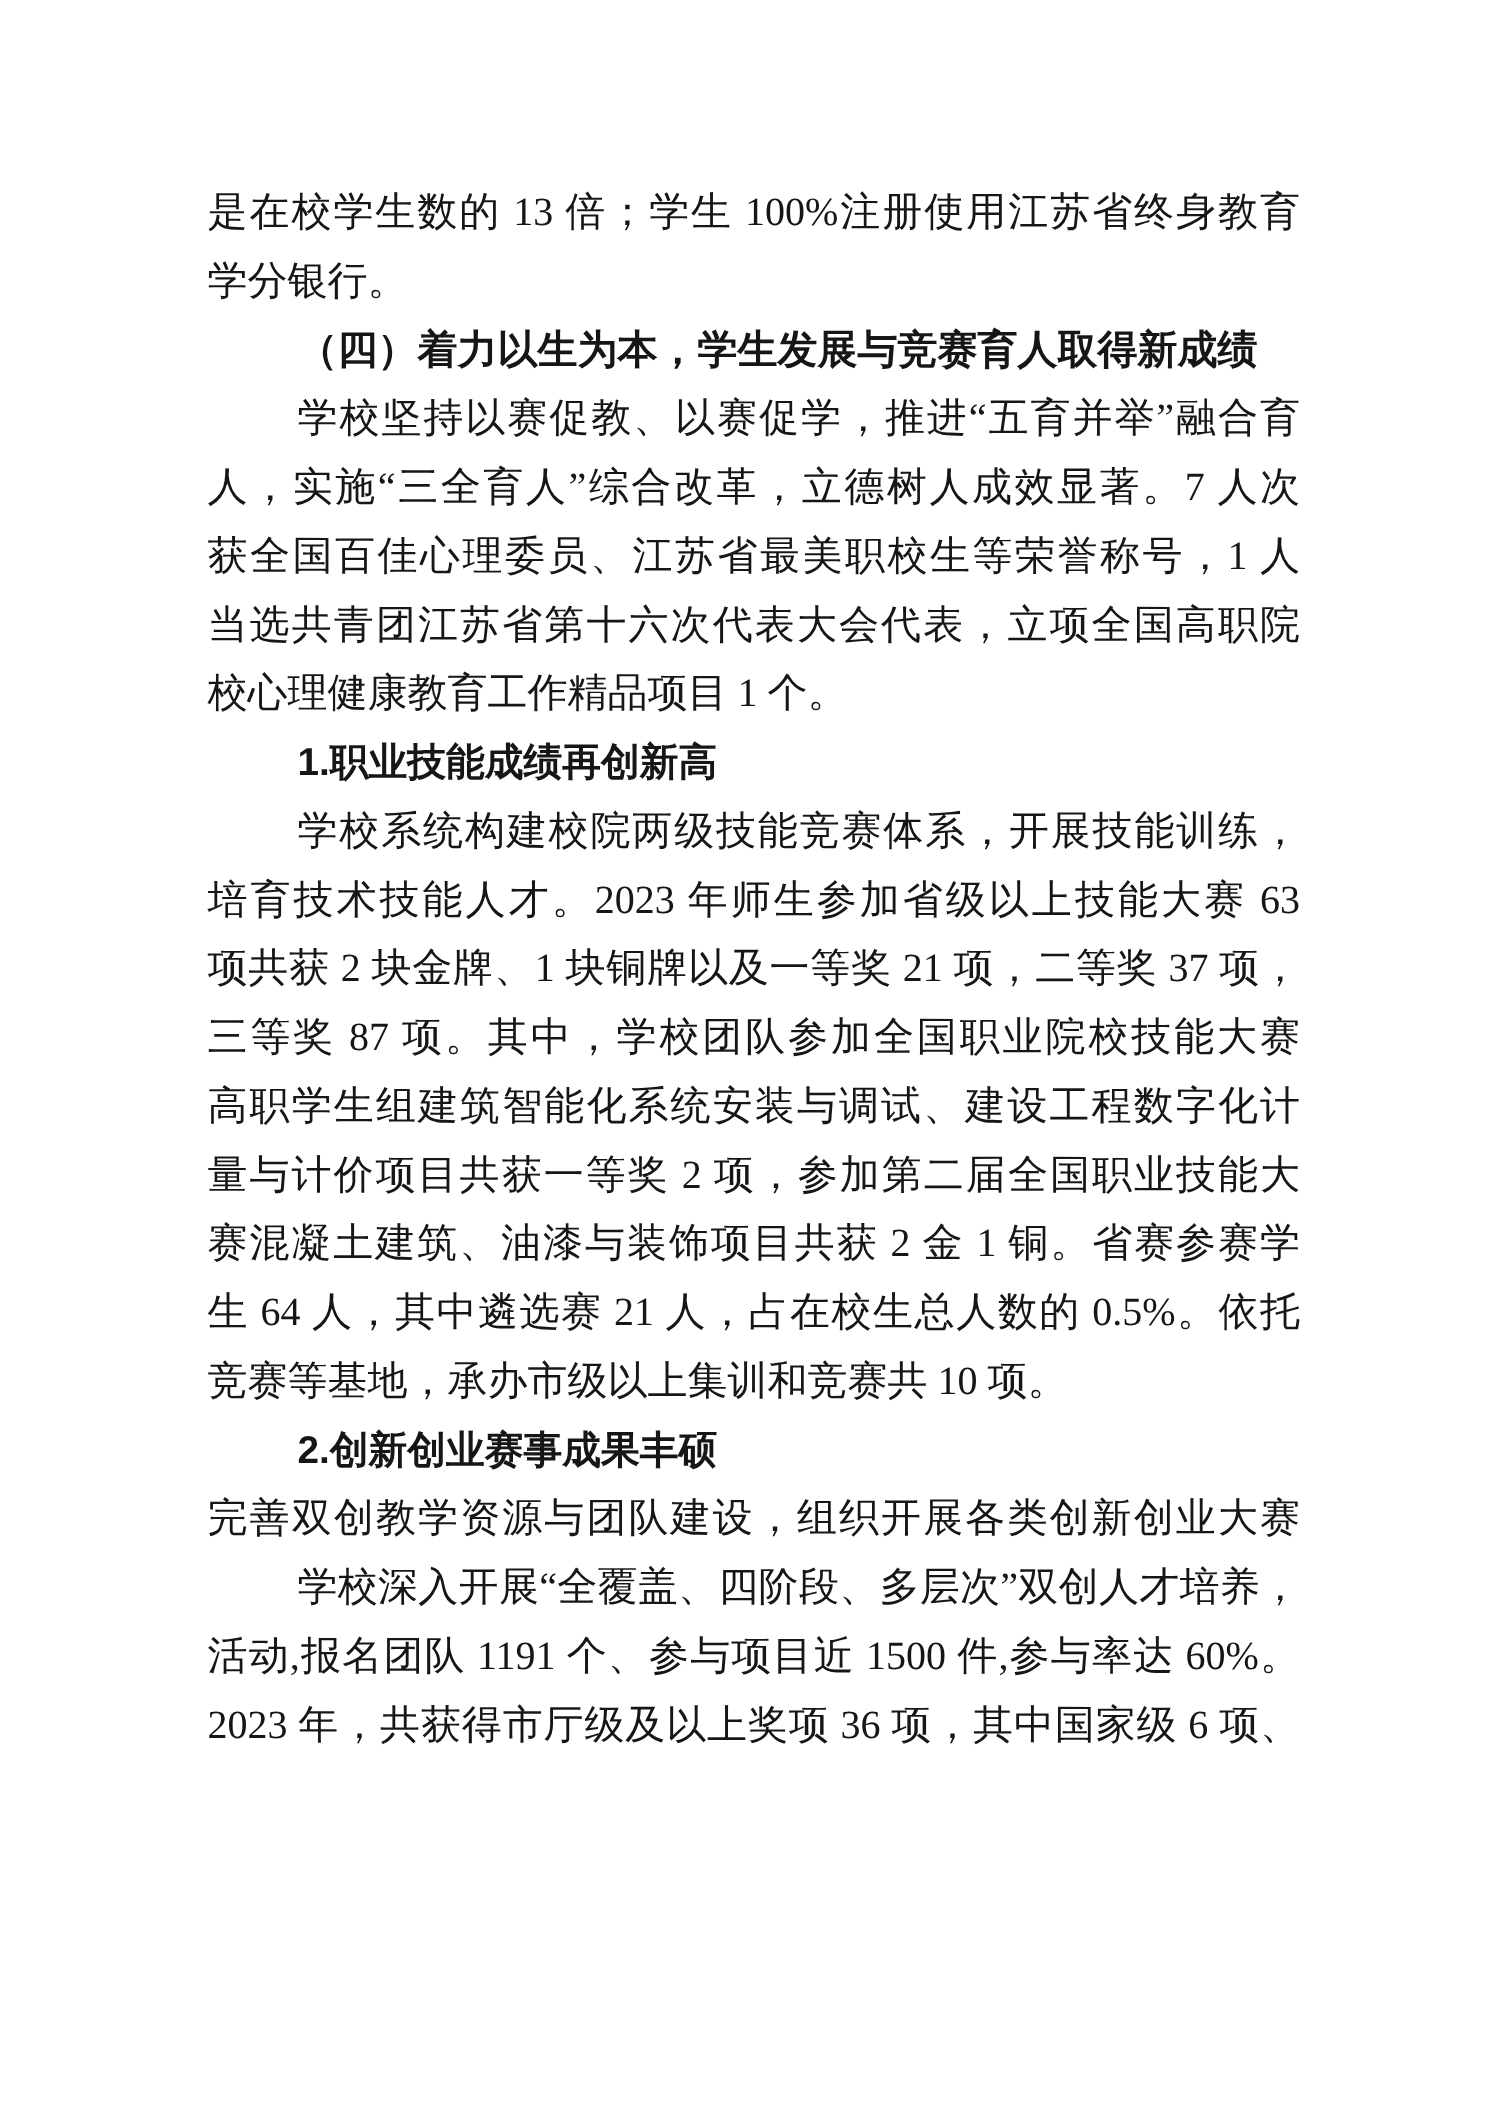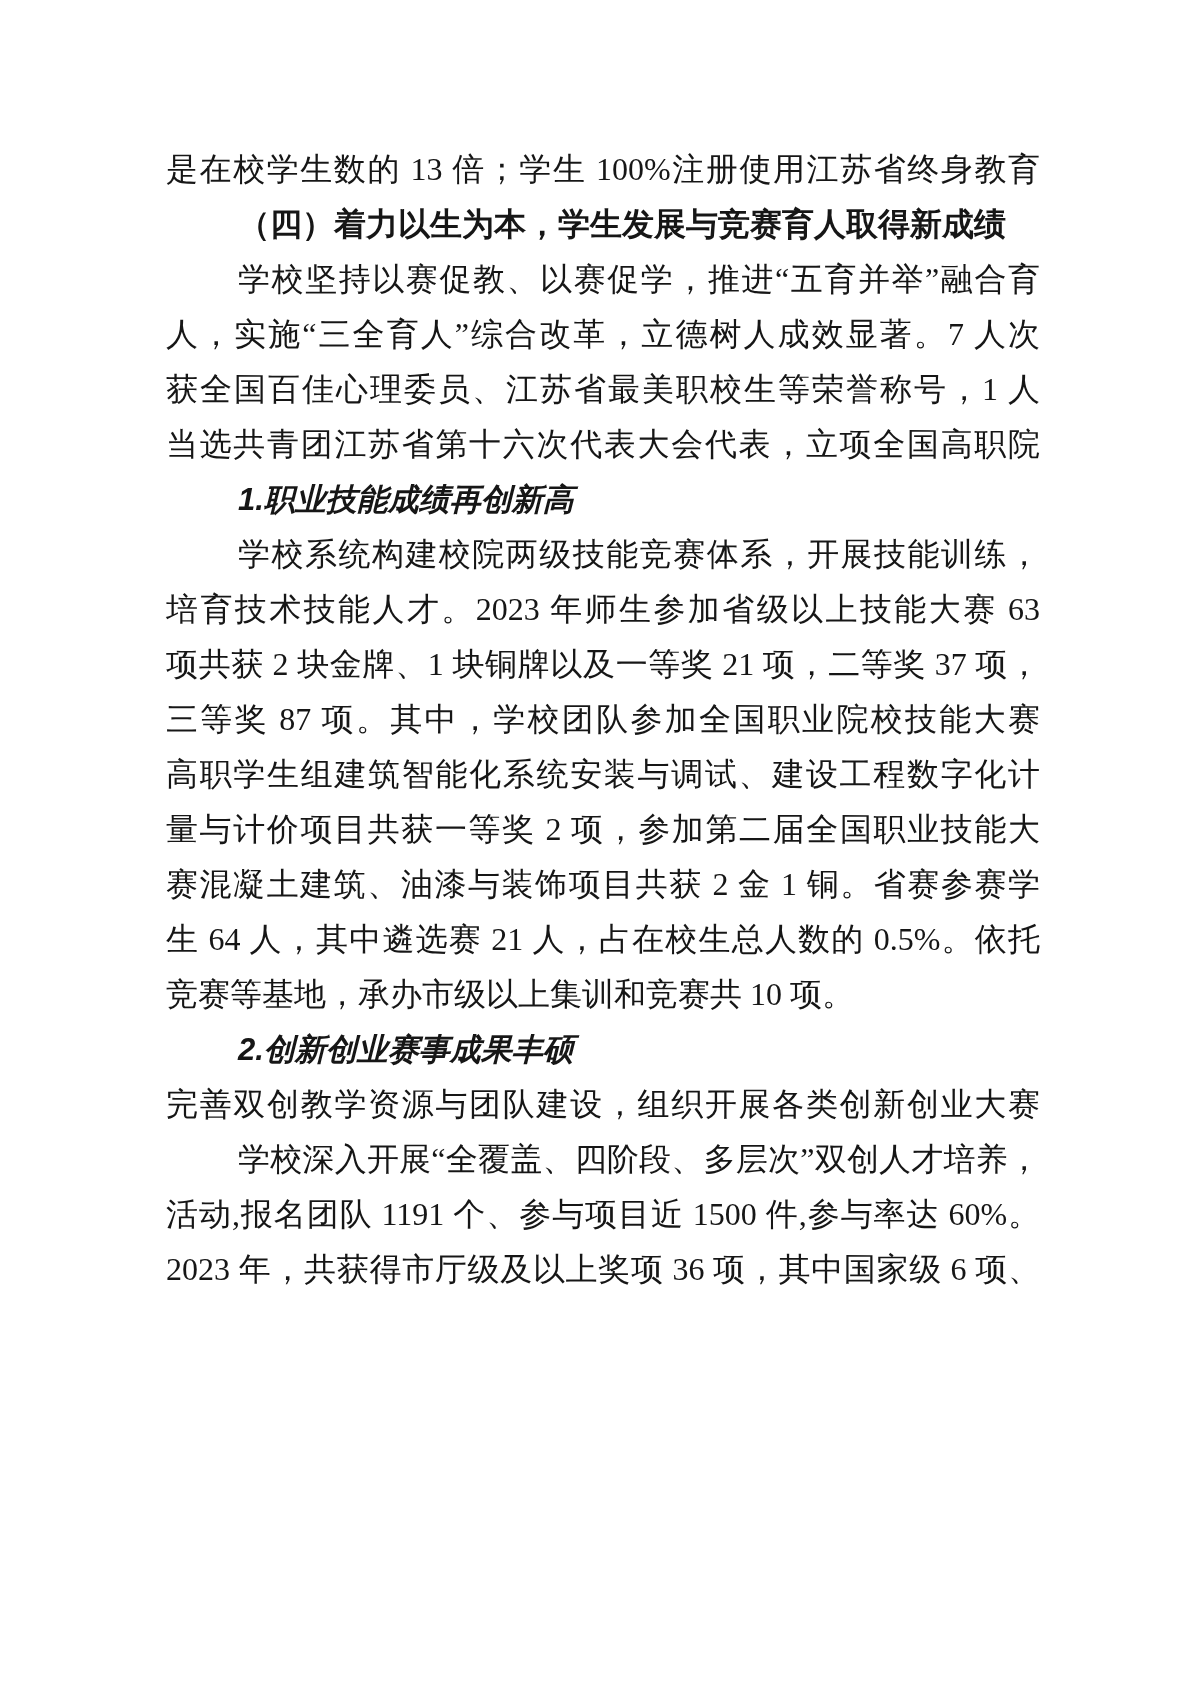--- a/index.html
+++ b/index.html
@@ -29,52 +29,53 @@
   .line.end { text-align-last: left; }
   .line.ind { text-indent: 72px; }
   .kai {
     font-weight: bold;
     font-family: "Liberation Serif", "DejaVu Serif", serif;
   }
   .hei {
     font-weight: bold;
     font-family: "Liberation Sans", "DejaVu Sans", sans-serif;
     font-size: 31px;
-    font-style: italic;
   }
   .pagenum {
     position: absolute;
     top: 1556px; left: 0;
     width: 100%;
     text-align: center;
     font-family: "Liberation Sans", "DejaVu Sans", sans-serif;
     font-size: 19px;
     line-height: 24px;
     color: #111111;
   }
 </style>
 </head>
 <body>
 
 <div class="page">
   <div class="content">
 
     <div>
       <div class="line">是在校学生数的 13 倍；学生 100%注册使用江苏省终身教育</div>
+      <div class="line end">学分银行。</div>
     </div>
 
     <div>
       <div class="line end ind kai">（四）着力以生为本，学生发展与竞赛育人取得新成绩</div>
     </div>
 
     <div>
       <div class="line ind">学校坚持以赛促教、以赛促学，推进“五育并举”融合育</div>
       <div class="line">人，实施“三全育人”综合改革，立德树人成效显著。7 人次</div>
       <div class="line">获全国百佳心理委员、江苏省最美职校生等荣誉称号，1 人</div>
       <div class="line">当选共青团江苏省第十六次代表大会代表，立项全国高职院</div>
+      <div class="line end">校心理健康教育工作精品项目 1 个。</div>
     </div>
 
     <div>
       <div class="line end ind hei">1.职业技能成绩再创新高</div>
     </div>
 
     <div>
       <div class="line ind">学校系统构建校院两级技能竞赛体系，开展技能训练，</div>
       <div class="line">培育技术技能人才。2023 年师生参加省级以上技能大赛 63</div>
       <div class="line">项共获 2 块金牌、1 块铜牌以及一等奖 21 项，二等奖 37 项，</div>

